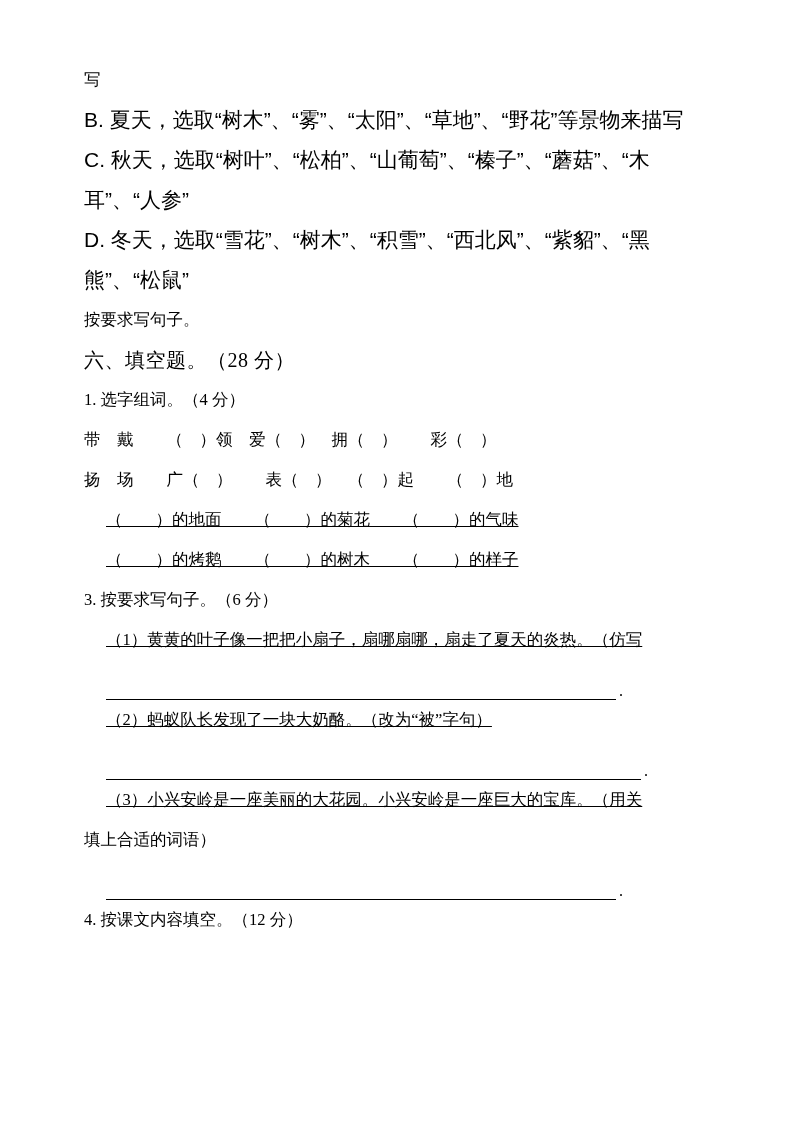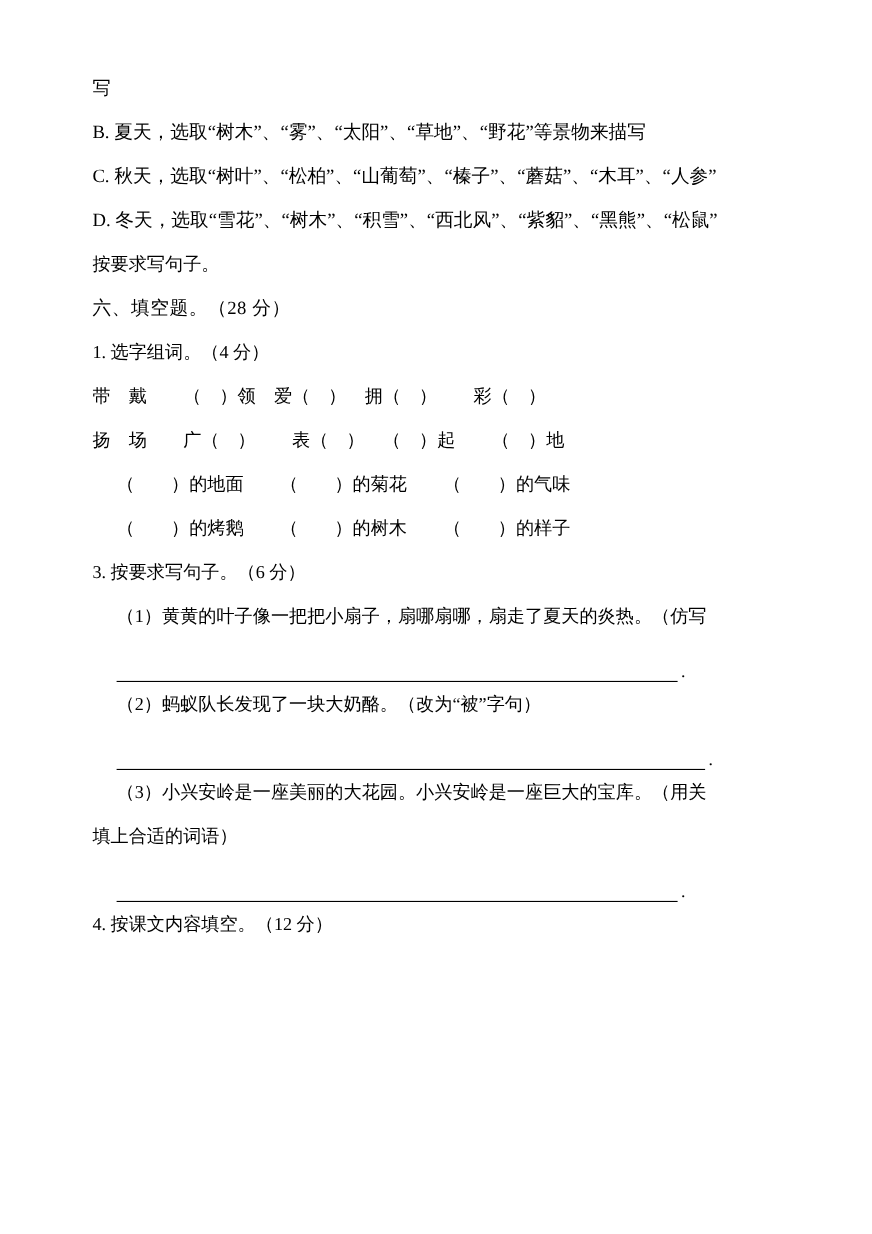--- a/index.html
+++ b/index.html
@@ -22,27 +22,27 @@
   }
   .doc {
     font-size: 16.5px;
     line-height: 40px;
   }
   .line {
     white-space: pre-wrap;
     margin: 0;
     padding: 0;
   }
-  .pad-left-1 { padding-left: 22px; }
+  .pad-left-1 { padding-left: 22px; text-decoration: underline; }
   .opt-label {
-    font-size: 17px;
-    font-family: Liberation Serif, serif;
+    font-size: 21px;
+    font-family: Liberation Sans, sans-serif;
   }
   .sec-title {
-    font-size: 17px;
+    font-size: 20px;
     letter-spacing: 0.5px;
   }
   .num-label {
     font-family: Liberation Serif, serif;
   }
   .answer-line {
     display: flex;
     align-items: flex-end;
     height: 40px;
     padding-left: 22px;

